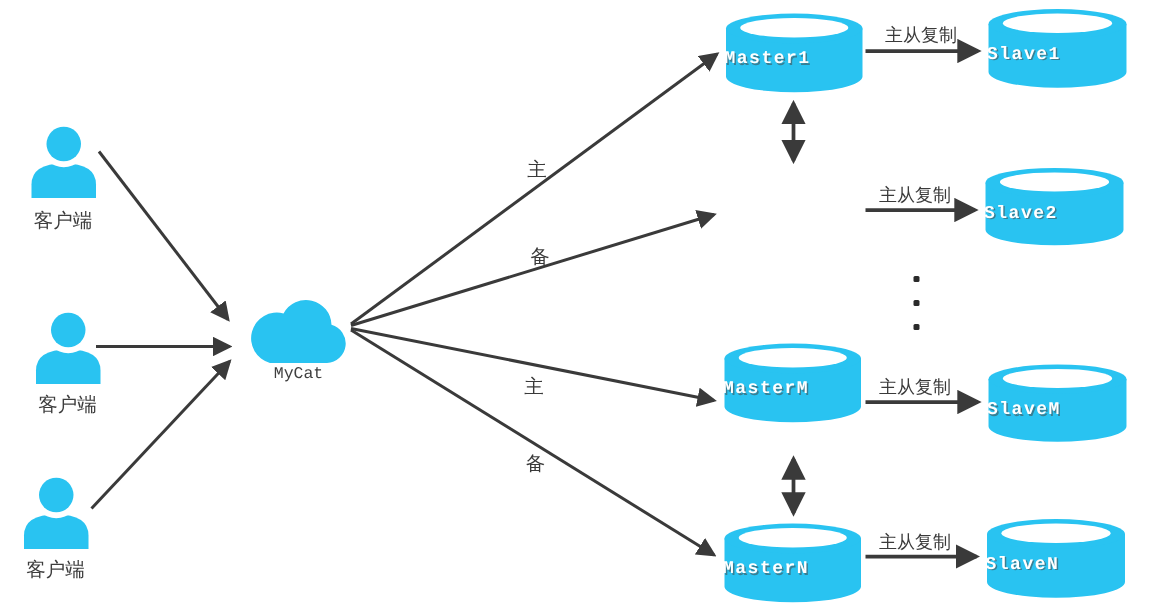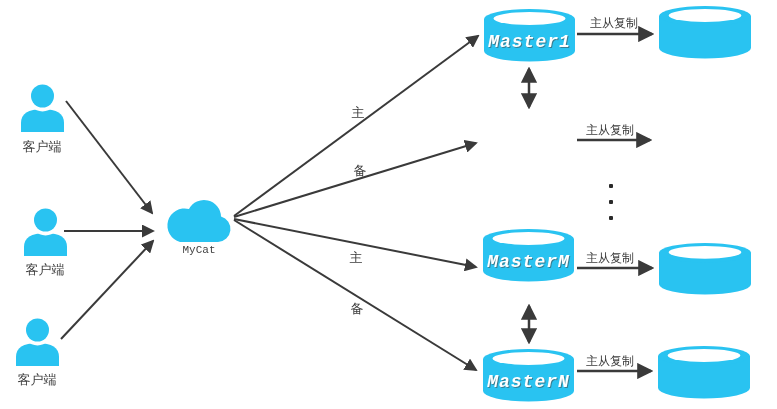--- a/index.html
+++ b/index.html
@@ -12,25 +12,24 @@
   .person-label,.edge-label,.gateway-label{
     position:absolute;transform:translateX(-50%);white-space:nowrap;
     color:#3d3d3d;font-size:13px;
   }
   .gateway-label{font-family:"Liberation Mono","DejaVu Sans Mono",monospace;font-size:11px;color:#3f3f3f;}
   .edge-label{font-size:13px;color:#3a3a3a;}
   .repl-label{font-size:12px;}
   .cyl{position:absolute;}
   .cyl svg{position:absolute;left:0;top:0;width:100%;height:100%;}
   .cyl .db-label{
-    position:absolute;left:0;right:0;top:24px;text-align:center;
+    position:absolute;left:0;right:0;top:24px;text-align:left;
     font-family:"Liberation Mono","DejaVu Sans Mono",monospace;
-    font-weight:bold;font-size:18px;color:#ffffff;letter-spacing:1px;
+    font-weight:bold;font-size:12px;color:#ffffff;letter-spacing:1px;
     text-shadow:1px 1px 0 rgba(70,70,70,.55);
-    font-style:italic;
   }
   .dots{position:absolute;left:609px;top:184px;display:flex;flex-direction:column;gap:12px;}
   .dots .dot{width:4px;height:4px;background:#2a2a2a;border-radius:1px;}
 </style>
 </head>
 <body>
 
 <div class="canvas">
 
   <svg class="edges" width="777" height="409" viewBox="0 0 777 409">
@@ -126,34 +125,45 @@
     </svg>
     <div class="db-label">MasterN</div>
   </div>
 
   <div class="cyl" style="left:658px;top:5px;width:94px;height:55px">
     <svg viewBox="0 0 93 55" preserveAspectRatio="none">
       <path d="M1,11 V43 A45.5,10.5 0 0 0 92,43 V11 Z" fill="#29C3F1"></path>
       <ellipse cx="46.5" cy="11" rx="45.5" ry="10" fill="#29C3F1"></ellipse>
       <ellipse cx="46.5" cy="10.5" rx="36" ry="6.5" fill="#ffffff"></ellipse>
     </svg>
+    <div class="db-label">Slave1</div>
+  </div>
+  <div class="cyl" style="left:656px;top:111px;width:94px;height:54px">
+    <svg viewBox="0 0 93 55" preserveAspectRatio="none">
+      <path d="M1,11 V43 A45.5,10.5 0 0 0 92,43 V11 Z" fill="#29C3F1"></path>
+      <ellipse cx="46.5" cy="11" rx="45.5" ry="10" fill="#29C3F1"></ellipse>
+      <ellipse cx="46.5" cy="10.5" rx="36" ry="6.5" fill="#ffffff"></ellipse>
+    </svg>
+    <div class="db-label">Slave2</div>
   </div>
   <div class="cyl" style="left:658px;top:242px;width:94px;height:54px">
     <svg viewBox="0 0 93 55" preserveAspectRatio="none">
       <path d="M1,11 V43 A45.5,10.5 0 0 0 92,43 V11 Z" fill="#29C3F1"></path>
       <ellipse cx="46.5" cy="11" rx="45.5" ry="10" fill="#29C3F1"></ellipse>
       <ellipse cx="46.5" cy="10.5" rx="36" ry="6.5" fill="#ffffff"></ellipse>
     </svg>
+    <div class="db-label">SlaveM</div>
   </div>
   <div class="cyl" style="left:657px;top:345px;width:94px;height:55px">
     <svg viewBox="0 0 93 55" preserveAspectRatio="none">
       <path d="M1,11 V43 A45.5,10.5 0 0 0 92,43 V11 Z" fill="#29C3F1"></path>
       <ellipse cx="46.5" cy="11" rx="45.5" ry="10" fill="#29C3F1"></ellipse>
       <ellipse cx="46.5" cy="10.5" rx="36" ry="6.5" fill="#ffffff"></ellipse>
     </svg>
+    <div class="db-label">SlaveN</div>
   </div>
 
   <div class="dots">
     <span class="dot"></span>
     <span class="dot"></span>
     <span class="dot"></span>
   </div>
 
 </div>
 

